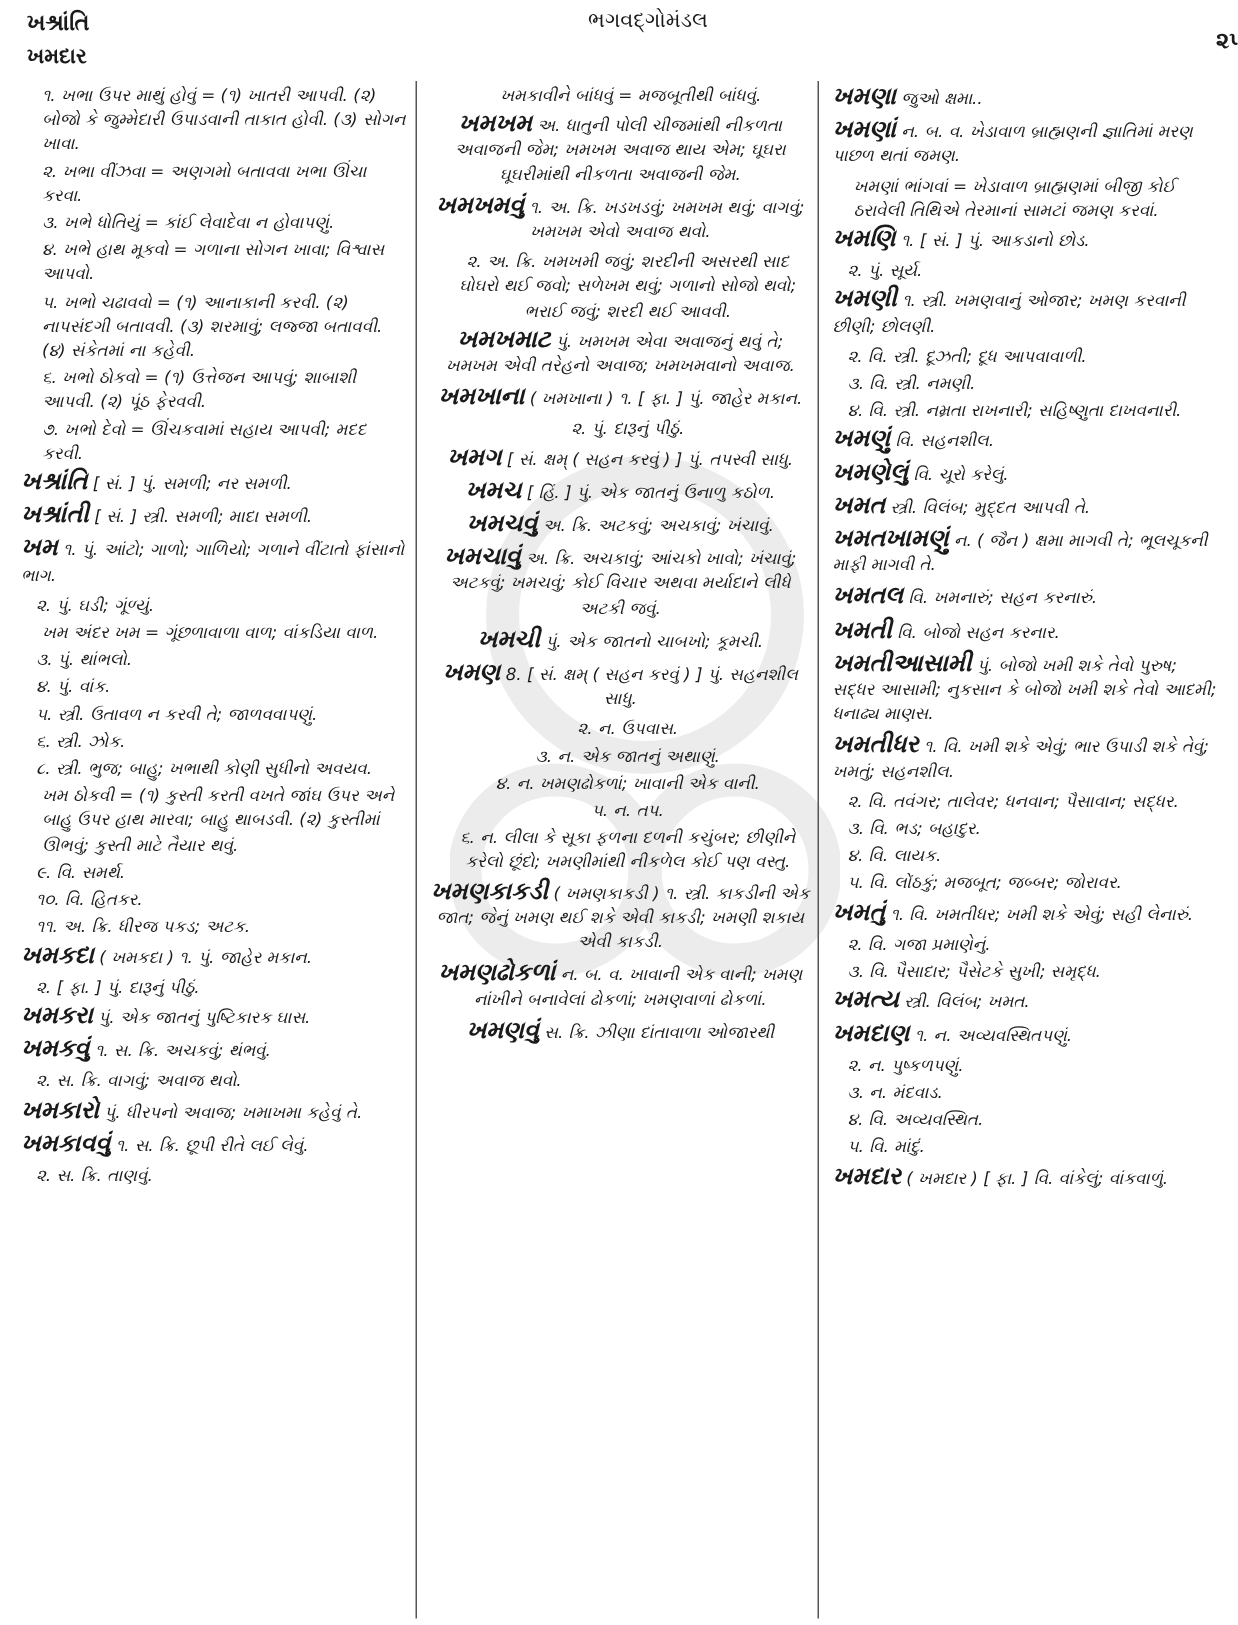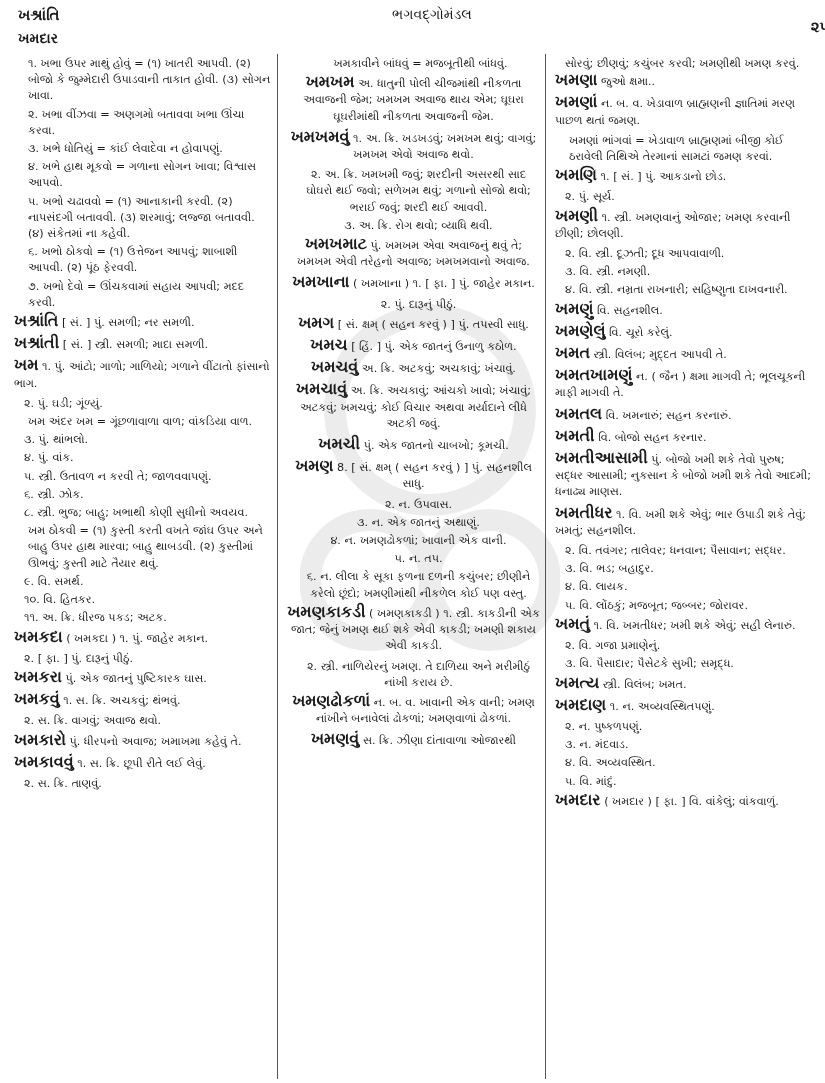--- a/index.html
+++ b/index.html
@@ -5,21 +5,21 @@
   html, body { margin:0; padding:0; background:#ffffff; }
   body { width:825px; height:1083px; overflow:hidden; position:relative;
          font-family:"DejaVu Sans","Liberation Sans",sans-serif; color:#1a1a1a; }
   .page { position:absolute; left:0; top:0; width:825px; height:1083px;padding-left:37px; }
   .hdr { position:absolute; top:6px; left:18px; right:16px; height:22px; font-size:15px; font-weight:bold; }
   .hdr .left { position:absolute; left:0; top:0; }
   .hdr .center { position:absolute; left:0; right:0; text-align:center; top:0; font-weight:normal; font-size:14px; }
   .hdr .right { position:absolute; right:0; top:0;margin-top:12px; }
   .subhdr { position:absolute; top:30px; left:18px; font-size:14px; font-weight:bold; }
   .watermark { position:absolute; left:300px; top:300px; width:260px; height:420px; opacity:0.07; pointer-events:none; }
-  .col { position:absolute; top:56px; font-size:11.2px; line-height:16.2px; }
+  .col { position:absolute; top:56px; font-size:11.2px; line-height:16.2px;font-style:italic; }
   .col1 { left:14px; width:258px; }
   .col2 { left:287px; width:253px;text-align:center; }
   .col3 { left:555px; width:258px; }
   .divider { position:absolute; top:54px; width:1px; background:#555; height:1025px; }
   .d1 { left:277px; } .d2 { left:545px; }
   .entry { margin:0 0 4px 0; text-indent:0; }
   .hw { font-weight:bold; font-size:16px; }
   .sense { padding-left:10px; margin:0 0 2px 0; }
   .idiom { padding-left:14px; margin:0 0 2px 0; }
   .cont { padding-left:10px; }
@@ -74,42 +74,39 @@
       <div class="sense">૨. સ. ક્રિ. વાગવું; અવાજ થવો.</div>
       <div class="entry"><span class="hw">ખમકારો</span><span> પું. ધીરપનો અવાજ; ખમાખમા કહેવું તે.</span></div>
       <div class="entry"><span class="hw">ખમકાવવું</span><span> ૧. સ. ક્રિ. છૂપી રીતે લઈ લેવું.</span></div>
       <div class="sense">૨. સ. ક્રિ. તાણવું.</div>
     </div>
   <div class="col col2">
       <div class="idiom">ખમકાવીને બાંધવું = મજબૂતીથી બાંધવું.</div>
       <div class="entry"><span class="hw">ખમખમ</span><span> અ. ધાતુની પોલી ચીજમાંથી નીકળતા અવાજની જેમ; ખમખમ અવાજ થાય એમ; ઘૂઘરા ઘૂઘરીમાંથી નીકળતા અવાજની જેમ.</span></div>
       <div class="entry"><span class="hw">ખમખમવું</span><span> ૧. અ. ક્રિ. ખડખડવું; ખમખમ થવું; વાગવું; ખમખમ એવો અવાજ થવો.</span></div>
       <div class="sense">૨. અ. ક્રિ. ખમખમી જવું; શરદીની અસરથી સાદ ઘોઘરો થઈ જવો; સળેખમ થવું; ગળાનો સોજો થવો; ભરાઈ જવું; શરદી થઈ આવવી.</div>
-      <div class="sense">૩. અ. ક્રિ. રોગ થવો; વ્યાધિ થવી.</div>
       <div class="entry"><span class="hw">ખમખમાટ</span><span> પું. ખમખમ એવા અવાજનું થવું તે; ખમખમ એવી તરેહનો અવાજ; ખમખમવાનો અવાજ.</span></div>
       <div class="entry"><span class="hw">ખમખાના</span><span> ( ખમખાના ) ૧. [ ફા. ] પું. જાહેર મકાન.</span></div>
       <div class="sense">૨. પું. દારૂનું પીઠું.</div>
       <div class="entry"><span class="hw">ખમગ</span><span> [ સં. ક્ષમ્ ( સહન કરવું ) ] પું. તપસ્વી સાધુ.</span></div>
       <div class="entry"><span class="hw">ખમચ</span><span> [ હિં. ] પું. એક જાતનું ઉનાળુ કઠોળ.</span></div>
       <div class="entry"><span class="hw">ખમચવું</span><span> અ. ક્રિ. અટકવું; અચકાવું; ખંચાવું.</span></div>
       <div class="entry"><span class="hw">ખમચાવું</span><span> અ. ક્રિ. અચકાવું; આંચકો ખાવો; ખંચાવું; અટકવું; ખમચવું; કોઈ વિચાર અથવા મર્યાદાને લીધે અટકી જવું.</span></div>
       <div class="entry"><span class="hw">ખમચી</span><span> પું. એક જાતનો ચાબખો; કૂમચી.</span></div>
       <div class="entry"><span class="hw">ખમણ</span><span> 8. [ સં. ક્ષમ્ ( સહન કરવું ) ] પું. સહનશીલ સાધુ.</span></div>
       <div class="sense">૨. ન. ઉપવાસ.</div>
       <div class="sense">૩. ન. એક જાતનું અથાણું.</div>
       <div class="sense">૪. ન. ખમણઢોકળાં; ખાવાની એક વાની.</div>
       <div class="sense">૫. ન. તપ.</div>
       <div class="sense">૬. ન. લીલા કે સૂકા ફળના દળની કચુંબર; છીણીને કરેલો છૂંદો; ખમણીમાંથી નીકળેલ કોઈ પણ વસ્તુ.</div>
       <div class="entry"><span class="hw">ખમણકાકડી</span><span> ( ખમણકાકડી ) ૧. સ્ત્રી. કાકડીની એક જાત; જેનું ખમણ થઈ શકે એવી કાકડી; ખમણી શકાય એવી કાકડી.</span></div>
-      <div class="sense">૨. સ્ત્રી. નાળિયેરનું ખમણ. તે દાળિયા અને મરીમીઠું નાંખી કરાય છે.</div>
       <div class="entry"><span class="hw">ખમણઢોકળાં</span><span> ન. બ. વ. ખાવાની એક વાની; ખમણ નાંખીને બનાવેલાં ઢોકળાં; ખમણવાળાં ઢોકળાં.</span></div>
       <div class="entry"><span class="hw">ખમણવું</span><span> સ. ક્રિ. ઝીણા દાંતાવાળા ઓજારથી</span></div>
     </div>
   <div class="col col3">
-      <div class="cont">સોરવું; છીણવું; કચુંબર કરવી; ખમણીથી ખમણ કરવું.</div>
       <div class="entry"><span class="hw">ખમણા</span><span> જુઓ ક્ષમા..</span></div>
       <div class="entry"><span class="hw">ખમણાં</span><span> ન. બ. વ. ખેડાવાળ બ્રાહ્મણની જ્ઞાતિમાં મરણ પાછળ થતાં જમણ.</span></div>
       <div class="idiom">ખમણાં ભાંગવાં = ખેડાવાળ બ્રાહ્મણમાં બીજી કોઈ ઠરાવેલી તિથિએ તેરમાનાં સામટાં જમણ કરવાં.</div>
       <div class="entry"><span class="hw">ખમણિ</span><span> ૧. [ સં. ] પું. આકડાનો છોડ.</span></div>
       <div class="sense">૨. પું. સૂર્ય.</div>
       <div class="entry"><span class="hw">ખમણી</span><span> ૧. સ્ત્રી. ખમણવાનું ઓજાર; ખમણ કરવાની છીણી; છોલણી.</span></div>
       <div class="sense">૨. વિ. સ્ત્રી. દૂઝતી; દૂધ આપવાવાળી.</div>
       <div class="sense">૩. વિ. સ્ત્રી. નમણી.</div>
       <div class="sense">૪. વિ. સ્ત્રી. નમ્રતા રાખનારી; સહિષ્ણુતા દાખવનારી.</div>
       <div class="entry"><span class="hw">ખમણું</span><span> વિ. સહનશીલ.</span></div>

